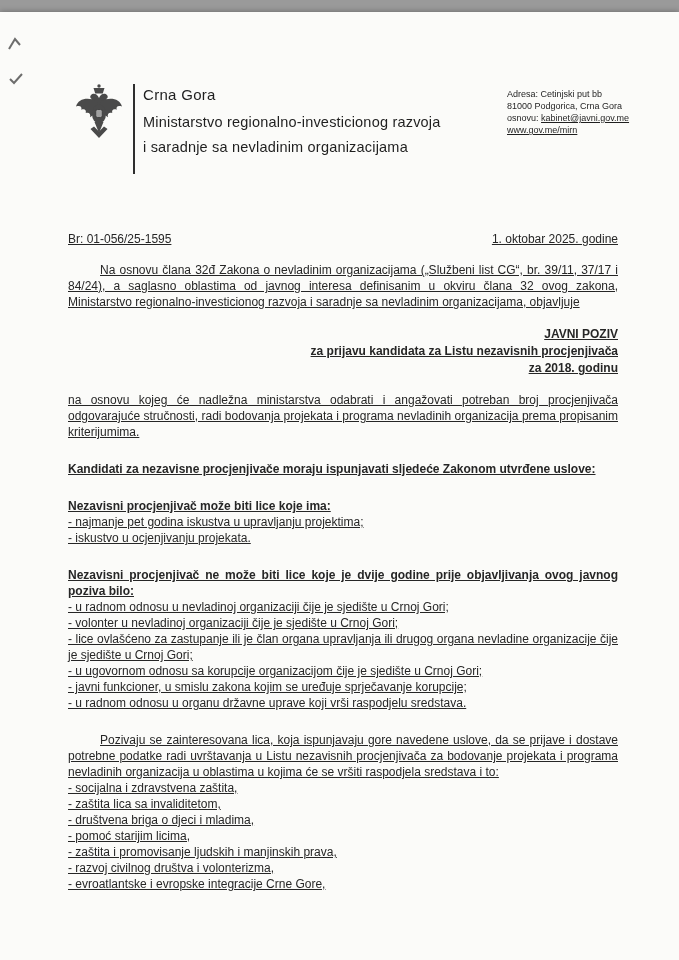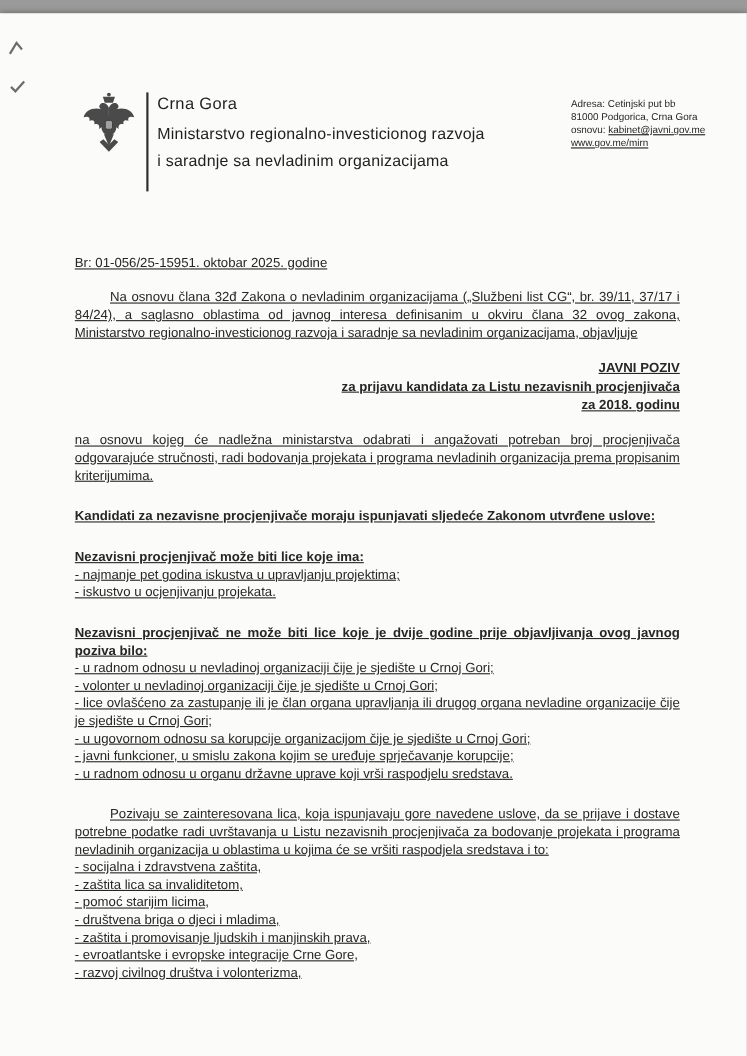--- a/index.html
+++ b/index.html
@@ -23,26 +23,26 @@
   .scan-mark-2 { left:8px; top:60px; }
 
   
   .letterhead { position:relative; height:165px; }
   .emblem { position:absolute; left:74px; top:70px; width:50px; height:64px; }
   .emblem svg { width:100%; height:100%; }
   .letterhead-divider { position:absolute; left:133px; top:72px; width:1.5px; height:90px; background:#2e2e2e; }
   .ministry-block { position:absolute; left:143px; top:74px; color:#1f1f1f; }
   .country { font-size:15px; letter-spacing:.3px; margin-bottom:11px; }
   .ministry-line { font-size:14.5px; letter-spacing:.2px; margin-bottom:9px; }
-  .address-block { position:absolute; left:519px; top:76px; font-size:9px; line-height:12px; color:#1f1f1f; }
+  .address-block { position:absolute; left:507px; top:76px; font-size:9px; line-height:12px; color:#1f1f1f; }
   .doc-link { color:#1f1f1f; text-decoration:underline; cursor:pointer; }
 
   
   .content { padding:0 61px 0 68px; font-size:12px; line-height:16px; }
-  .meta-row { display:flex; justify-content:flex-start; margin-top:54px; }
+  .meta-row { display:flex; justify-content:space-between; margin-top:54px; }
   .para { margin-top:15px; text-align:justify; }
   .indent { text-indent:32px; }
   .bold { font-weight:bold; }
   .gap-lg { margin-top:21px; }
   .title-block { margin-top:16px; text-align:right; font-weight:bold; }
   .title-line { line-height:17px; }
   .list-item { text-align:justify; }
 </style>
 </head>
 <body>
@@ -123,21 +123,21 @@
       <div class="list-item">- lice ovlašćeno za zastupanje ili je član organa upravljanja ili drugog organa nevladine organizacije čije je sjedište u Crnoj Gori;</div>
       <div class="list-item">- u ugovornom odnosu sa korupcije organizacijom čije je sjedište u Crnoj Gori;</div>
       <div class="list-item">- javni funkcioner, u smislu zakona kojim se uređuje sprječavanje korupcije;</div>
       <div class="list-item">- u radnom odnosu u organu državne uprave koji vrši raspodjelu sredstava.</div>
     </div>
 
     <p class="para indent gap-lg">Pozivaju se zainteresovana lica, koja ispunjavaju gore navedene uslove, da se prijave i dostave potrebne podatke radi uvrštavanja u Listu nezavisnih procjenjivača za bodovanje projekata i programa nevladinih organizacija u oblastima u kojima će se vršiti raspodjela sredstava i to:</p>
     <div class="list">
       <div class="list-item">- socijalna i zdravstvena zaštita,</div>
       <div class="list-item">- zaštita lica sa invaliditetom,</div>
+      <div class="list-item">- društvena briga o djeci i mladima,</div>
       <div class="list-item">- pomoć starijim licima,</div>
-      <div class="list-item">- društvena briga o djeci i mladima,</div>
       <div class="list-item">- zaštita i promovisanje ljudskih i manjinskih prava,</div>
+      <div class="list-item">- razvoj civilnog društva i volonterizma,</div>
       <div class="list-item">- evroatlantske i evropske integracije Crne Gore,</div>
-      <div class="list-item">- razvoj civilnog društva i volonterizma,</div>
     </div>
 
   </main>
 </div>
 
 </body></html>

